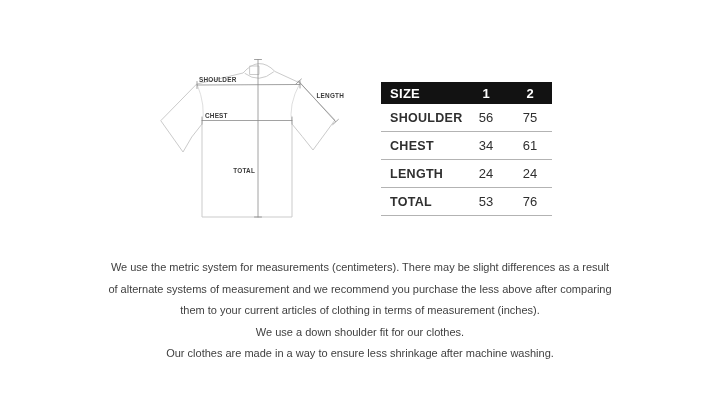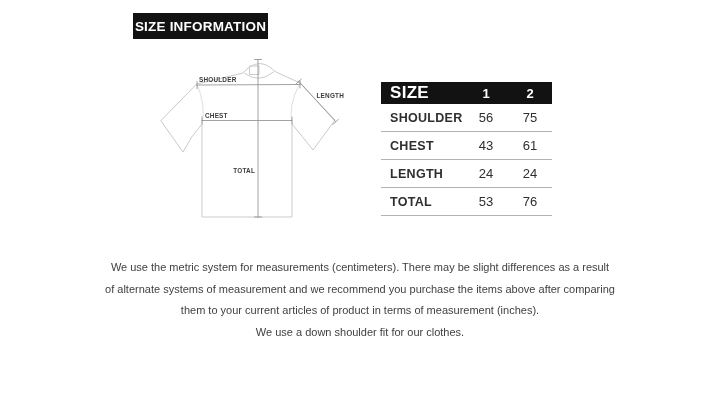--- a/index.html
+++ b/index.html
@@ -21,37 +21,34 @@
   .dim-line{fill:none;stroke:#8a8a8a;stroke-width:0.8;stroke-linecap:round;}
   .dim-label{fill:#3a3a3a;font-size:6.4px;font-weight:700;letter-spacing:0.2px;
     font-family:"Liberation Sans",sans-serif;}
   
   .size-table{position:absolute;left:381px;top:82px;width:171px;color:#2f2f2f;}
   .trow{display:grid;grid-template-columns:83px 44px 44px;align-items:center;}
   .thead{height:22px;background:#121212;color:#ffffff;}
   .tbody-row{height:27px;border-bottom:1px solid #b3b3b3;}
   .tcell-label{padding-left:9px;font-size:12.5px;font-weight:700;letter-spacing:0.3px;}
   .tcell-val{text-align:center;font-size:13px;font-weight:400;}
-  .thead .tcell-label{font-size:17px;}
+  .thead .tcell-label{font-size:13px;}
   .thead .tcell-val{font-weight:700;}
   
   .notes{
     position:absolute;left:0;top:257px;width:720px;text-align:center;
     color:#3f3f3f;font-size:11px;line-height:21.6px;
   }
   .note-line{white-space:pre;}
 </style>
 </head>
 <body>
 
 <div class="canvas">
 
-  <div class="badge">
-    <span>SIZE INFORMATION</span>
-  </div>
 
   <div class="diagram">
     <svg viewBox="0 0 220 175">
 
       <path class="shirt-line" d="M52,27 L98,16 Q114,-2 130,14.5 L155,26 L190,63 L168,93 Q157,79 147,67 L147,160 L57,160 L57,67 Q46,79 38,95 L16,64 Z"></path>
 
       <path class="shirt-line" d="M100,16.5 Q114,27 128.5,15"></path>
 
       <rect class="shirt-line" x="105" y="9" width="9" height="8.5"></rect>
 
@@ -79,35 +76,36 @@
       <div class="tcell-val">1</div>
       <div class="tcell-val">2</div>
     </div>
     <div class="trow tbody-row">
       <div class="tcell-label">SHOULDER</div>
       <div class="tcell-val">56</div>
       <div class="tcell-val">75</div>
     </div>
     <div class="trow tbody-row">
       <div class="tcell-label">CHEST</div>
-      <div class="tcell-val">43</div>
+      <div class="tcell-val">34</div>
       <div class="tcell-val">61</div>
     </div>
     <div class="trow tbody-row">
       <div class="tcell-label">LENGTH</div>
       <div class="tcell-val">24</div>
       <div class="tcell-val">24</div>
     </div>
     <div class="trow tbody-row">
       <div class="tcell-label">TOTAL</div>
       <div class="tcell-val">53</div>
       <div class="tcell-val">76</div>
     </div>
   </div>
 
   <div class="notes">
     <div class="note-line">We use the metric system for measurements (centimeters). There may be slight differences as a result</div>
-    <div class="note-line">of alternate systems of measurement and we recommend you purchase the items above after comparing</div>
-    <div class="note-line">them to your current articles of product in terms of measurement (inches).</div>
+    <div class="note-line">of alternate systems of measurement and we recommend you purchase the less above after comparing</div>
+    <div class="note-line">them to your current articles of clothing in terms of measurement (inches).</div>
     <div class="note-line">We use a down shoulder fit for our clothes.</div>
+    <div class="note-line">Our clothes are made in a way to ensure less shrinkage after machine washing.</div>
   </div>
 
 </div>
 
 </body></html>

